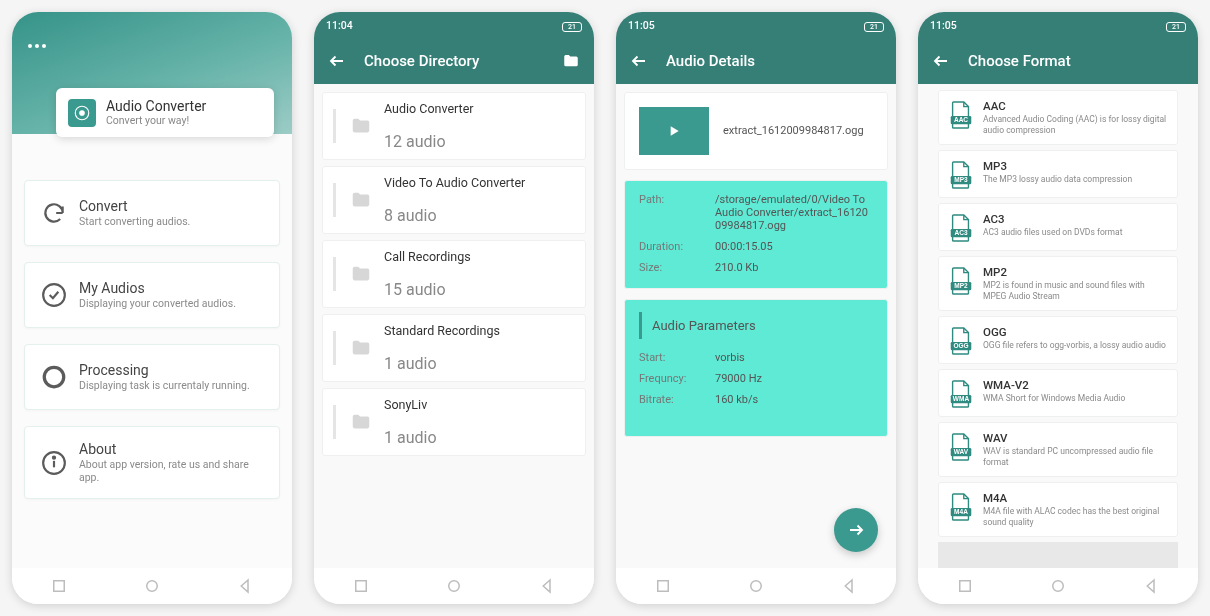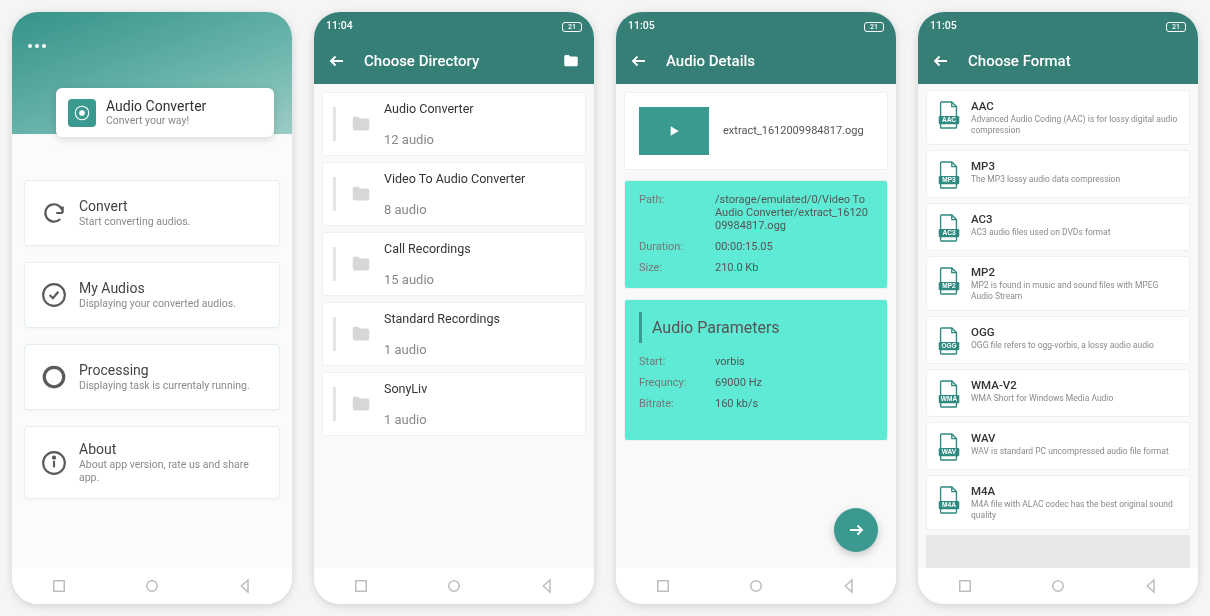--- a/index.html
+++ b/index.html
@@ -142,21 +142,21 @@
     padding: 8px 10px;
     margin-bottom: 6px;
     display: flex;
     gap: 10px;
     align-items: center;
     border: 1px solid #eef0f0;
   }
   .dir-item .bar { width: 3px; height: 34px; background: #e5e5e5; margin-right:2px;}
   .dir-item .folder { width: 26px; height:22px; color:#d7d7d7;}
   .dir-item .di-title { font-size: 12.5px; color: #333; }
-  .dir-item .di-sub { font-size: 13px; color: #888; margin-top: 16px;}
+  .dir-item .di-sub { font-size: 16px; color: #888; margin-top: 16px;}
 
   
   .media-card {
     background: #fff;
     border-radius: 3px;
     padding: 14px;
     display: flex;
     gap: 14px;
     align-items: center;
     border:1px solid #eef0f0;
@@ -172,21 +172,21 @@
   .detail-card {
     background:#5eead4;border:1px solid #eef0f0;border-radius:3px;
     padding: 12px 14px 14px;margin-bottom:10px;
   }
   .detail-row { display:flex; gap:14px; font-size:11px; color:#555; margin-bottom:8px;}
   .detail-row .k { width: 62px; color:#777;}
   .detail-row .v { flex:1; color:#555; word-break:break-all;}
   .param-head {
     border-left: 3px solid #3b9a8f;
     padding: 6px 10px;
-    font-size: 16px;
+    font-size: 13px;
     color:#555;
     margin-bottom: 12px;
   }
   .fab {
     position: absolute;
     right: 18px;
     bottom: 52px;
     width: 44px;height:44px;
     background:#3b9a8f;
     border-radius:50%;
@@ -412,21 +412,21 @@
         </div>
     </div>
     <div class="detail-card">
       <div class="param-head">Audio Parameters</div>
       <div class="detail-row">
           <div class="k">Start:</div>
           <div class="v">vorbis</div>
         </div>
       <div class="detail-row">
           <div class="k">Frequncy:</div>
-          <div class="v">69000   Hz</div>
+          <div class="v">79000   Hz</div>
         </div>
       <div class="detail-row" style="margin-bottom:16px">
           <div class="k">Bitrate:</div>
           <div class="v">160   kb/s</div>
         </div>
     </div>
   </div>
   <div class="fab">
     <svg width="18" height="18" viewBox="0 0 24 24" fill="none" stroke="currentColor" stroke-width="2.5">
         <path d="M4 12h16m-6-6l6 6-6 6"></path>
@@ -453,21 +453,21 @@
           <span>21</span>
         </span>
     </span>
   </div>
   <div class="teal-toolbar">
     <svg class="back" viewBox="0 0 24 24" fill="none" stroke="currentColor" stroke-width="2.5">
         <path d="M20 12H4m6-6l-6 6 6 6"></path>
       </svg>
     <div class="title">Choose Format</div>
   </div>
-  <div class="s-body" style="padding:6px 8px 0;">
+  <div class="s-body" style="padding:6px 20px 0;">
 
     <div id="fmt-container">
         <div class="fmt-item">
     <div class="fmt-icon">
       <svg viewBox="0 0 24 30" width="24" height="28">
         <path d="M4 1h11l5 5v22a1 1 0 01-1 1H4a1 1 0 01-1-1V2a1 1 0 011-1z" fill="none" stroke="#2f8a80" stroke-width="1.5"></path>
         <path d="M15 1v5h5" fill="none" stroke="#2f8a80" stroke-width="1.5"></path>
         <rect x="1" y="16" width="22" height="9" rx="1.5" fill="#2f8a80"></rect>
         <text x="12" y="23" text-anchor="middle" font-size="7" font-weight="700" fill="#fff" font-family="sans-serif">AAC</text>
       </svg>

